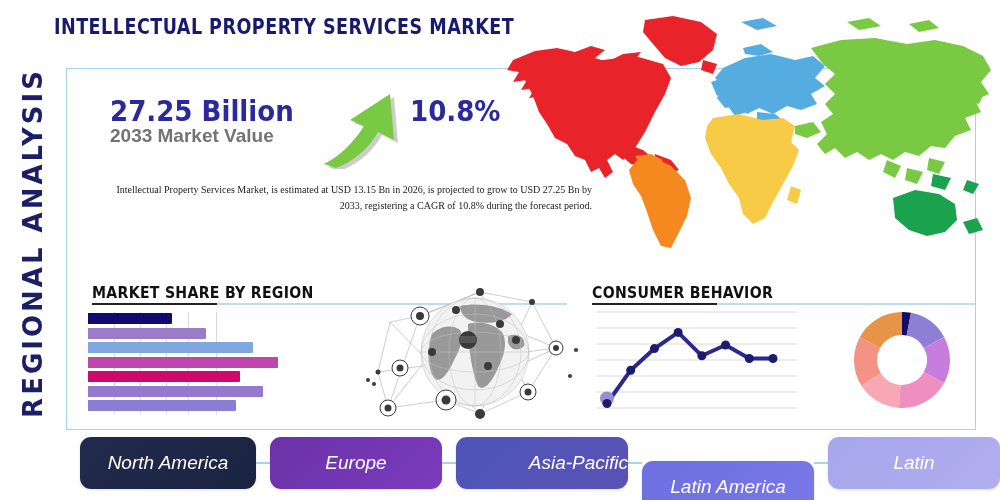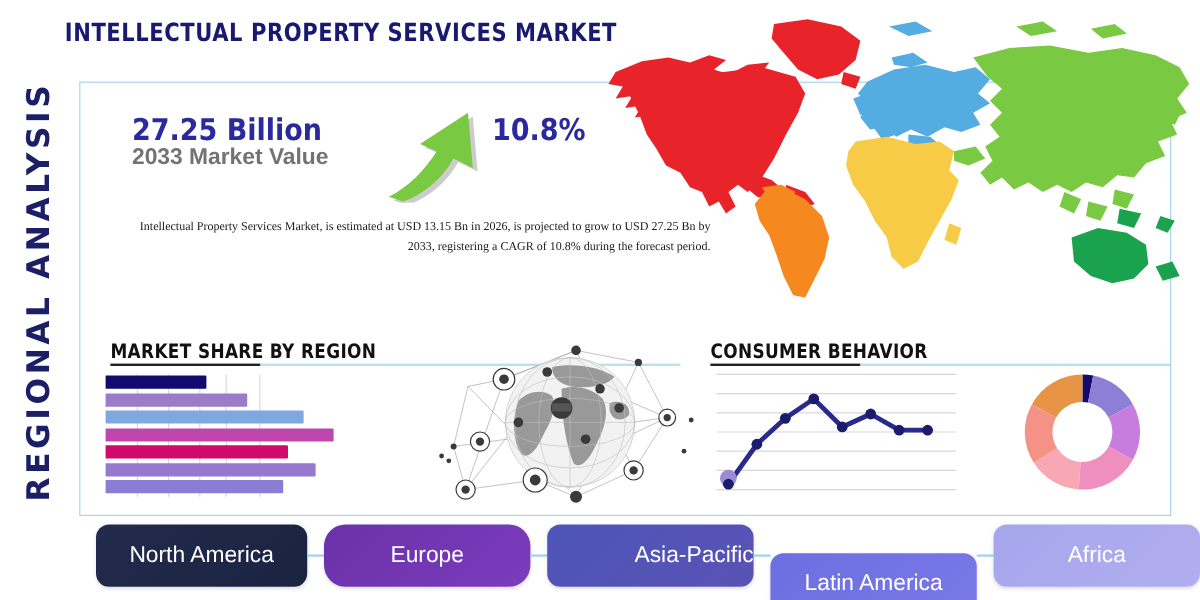--- a/index.html
+++ b/index.html
@@ -54,21 +54,21 @@
   }
 
   
   #stats {
     position:absolute;
     left:110px; top:92px;
     width:400px; height:80px;
   }
   .stat-big {
     font-family:"DejaVu Sans Condensed","Liberation Sans Narrow","Liberation Sans",sans-serif;
-    font-weight:700; font-size:25px; color:#2a2a9e;
+    font-weight:700; font-size:29px; color:#2a2a9e;
     line-height:1.05; white-space:nowrap;
   }
   .stat-sub {
     font-family:"Liberation Sans",sans-serif;
     font-weight:700; font-size:19px; color:#737373;
     line-height:1.1; white-space:nowrap;
   }
   #stat-left { position:absolute; left:0; top:4px; text-align:left; }
   #stat-right { position:absolute; left:300px; top:4px; text-align:left; width:100px;}
   #growth-arrow { position:absolute; left:210px; top:-8px; width:95px; height:85px; }
@@ -112,21 +112,21 @@
   
   #line-chart { position:absolute; left:597px; top:306px; width:200px; height:110px; }
 
   
   #donut-chart { position:absolute; left:852px; top:310px; width:100px; height:100px; }
 
   
   #region-bar {
     position:absolute; left:80px; top:437px;
     width:910px; height:52px;
-    display:flex; align-items:center;
+    display:flex; align-items:center;font-style:italic;
   }
   .region-pill {
     height:52px;
     border-radius:11px;
     display:flex; align-items:center; justify-content:center;
     font-family:"Liberation Sans",sans-serif;
     font-weight:400;
     font-size:19px;
     color:#ffffff;
     white-space:nowrap;
@@ -337,28 +337,28 @@
       <path d="M46.986055062592946,97.90528296455703 A48,48 0 0 1 9.472259575903266,75.71968615899182 L28.925574979469697,63.374236802675746 A24.96,24.96 0 0 0 48.43274863254833,74.91074714156966 Z" fill="#f8a8b4"></path>
       <path d="M9.472259575903266,75.71968615899182 A48,48 0 0 1 7.93727935789456,26.87582364311764 L28.12738526610517,37.97542829442118 A24.96,24.96 0 0 0 28.925574979469697,63.374236802675746 Z" fill="#f59286"></path>
       <path d="M7.93727935789456,26.87582364311764 A48,48 0 0 1 50.000000000000036,2 L50.000000000000014,25.04 A24.96,24.96 0 0 0 28.12738526610517,37.97542829442118 Z" fill="#e89447"></path>
     </svg></div>
 
 <div id="region-bar">
     <div class="region-pill" style="flex: 0 0 176px; background: linear-gradient(135deg, rgb(34, 43, 77), rgb(26, 35, 64));">
       <span>North America</span>
     </div>
     <div class="region-connector"></div>
-    <div class="region-pill" style="flex: 0 0 172px; background: linear-gradient(135deg, rgb(106, 50, 168), rgb(123, 59, 189)); border-radius: 18px;">
+    <div class="region-pill" style="flex: 0 0 172px; background: linear-gradient(135deg, rgb(106, 50, 168), rgb(123, 59, 189));">
       <span>Europe</span>
     </div>
     <div class="region-connector"></div>
     <div class="region-pill" style="flex: 0 0 172px; background: linear-gradient(135deg, rgb(78, 85, 184), rgb(90, 82, 181)); justify-content: flex-end;">
       <span>Asia-Pacific</span>
     </div>
     <div class="region-connector"></div>
     <div class="region-pill" style="flex: 0 0 172px; background: linear-gradient(135deg, rgb(108, 111, 224), rgb(122, 120, 232)); margin-top: 48px;">
       <span>Latin America</span>
     </div>
     <div class="region-connector"></div>
     <div class="region-pill" style="flex: 0 0 172px; background: linear-gradient(135deg, rgb(166, 166, 236), rgb(176, 174, 240));">
-      <span>Africa</span>
+      <span>Latin</span>
     </div>
   </div>
 
 </body></html>

